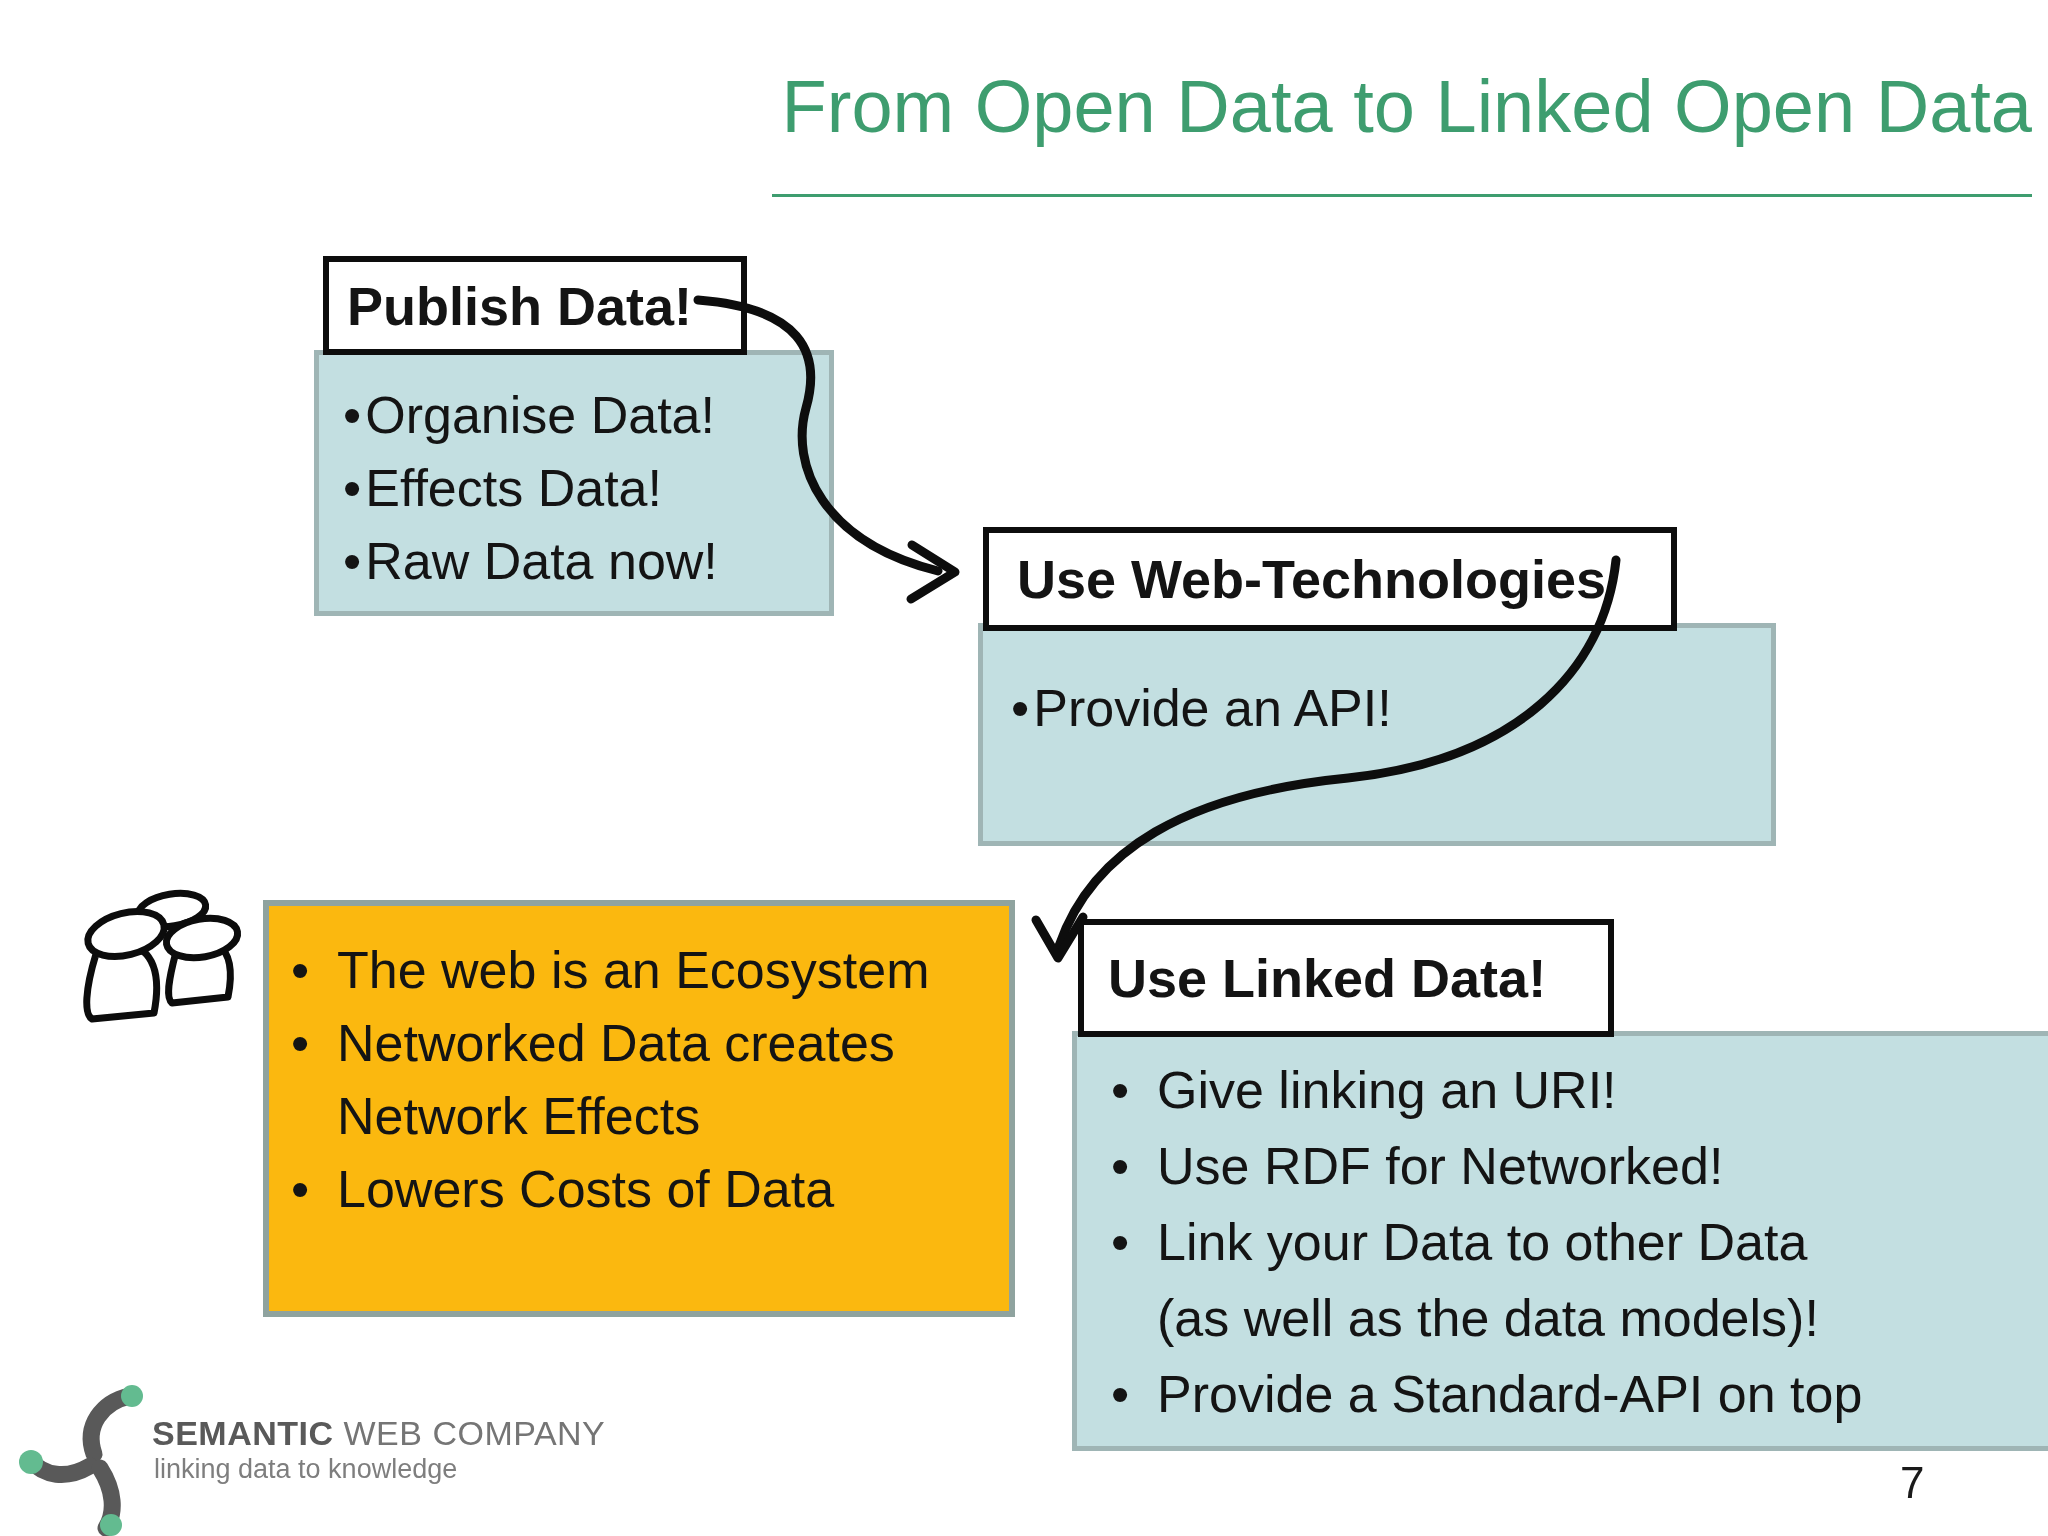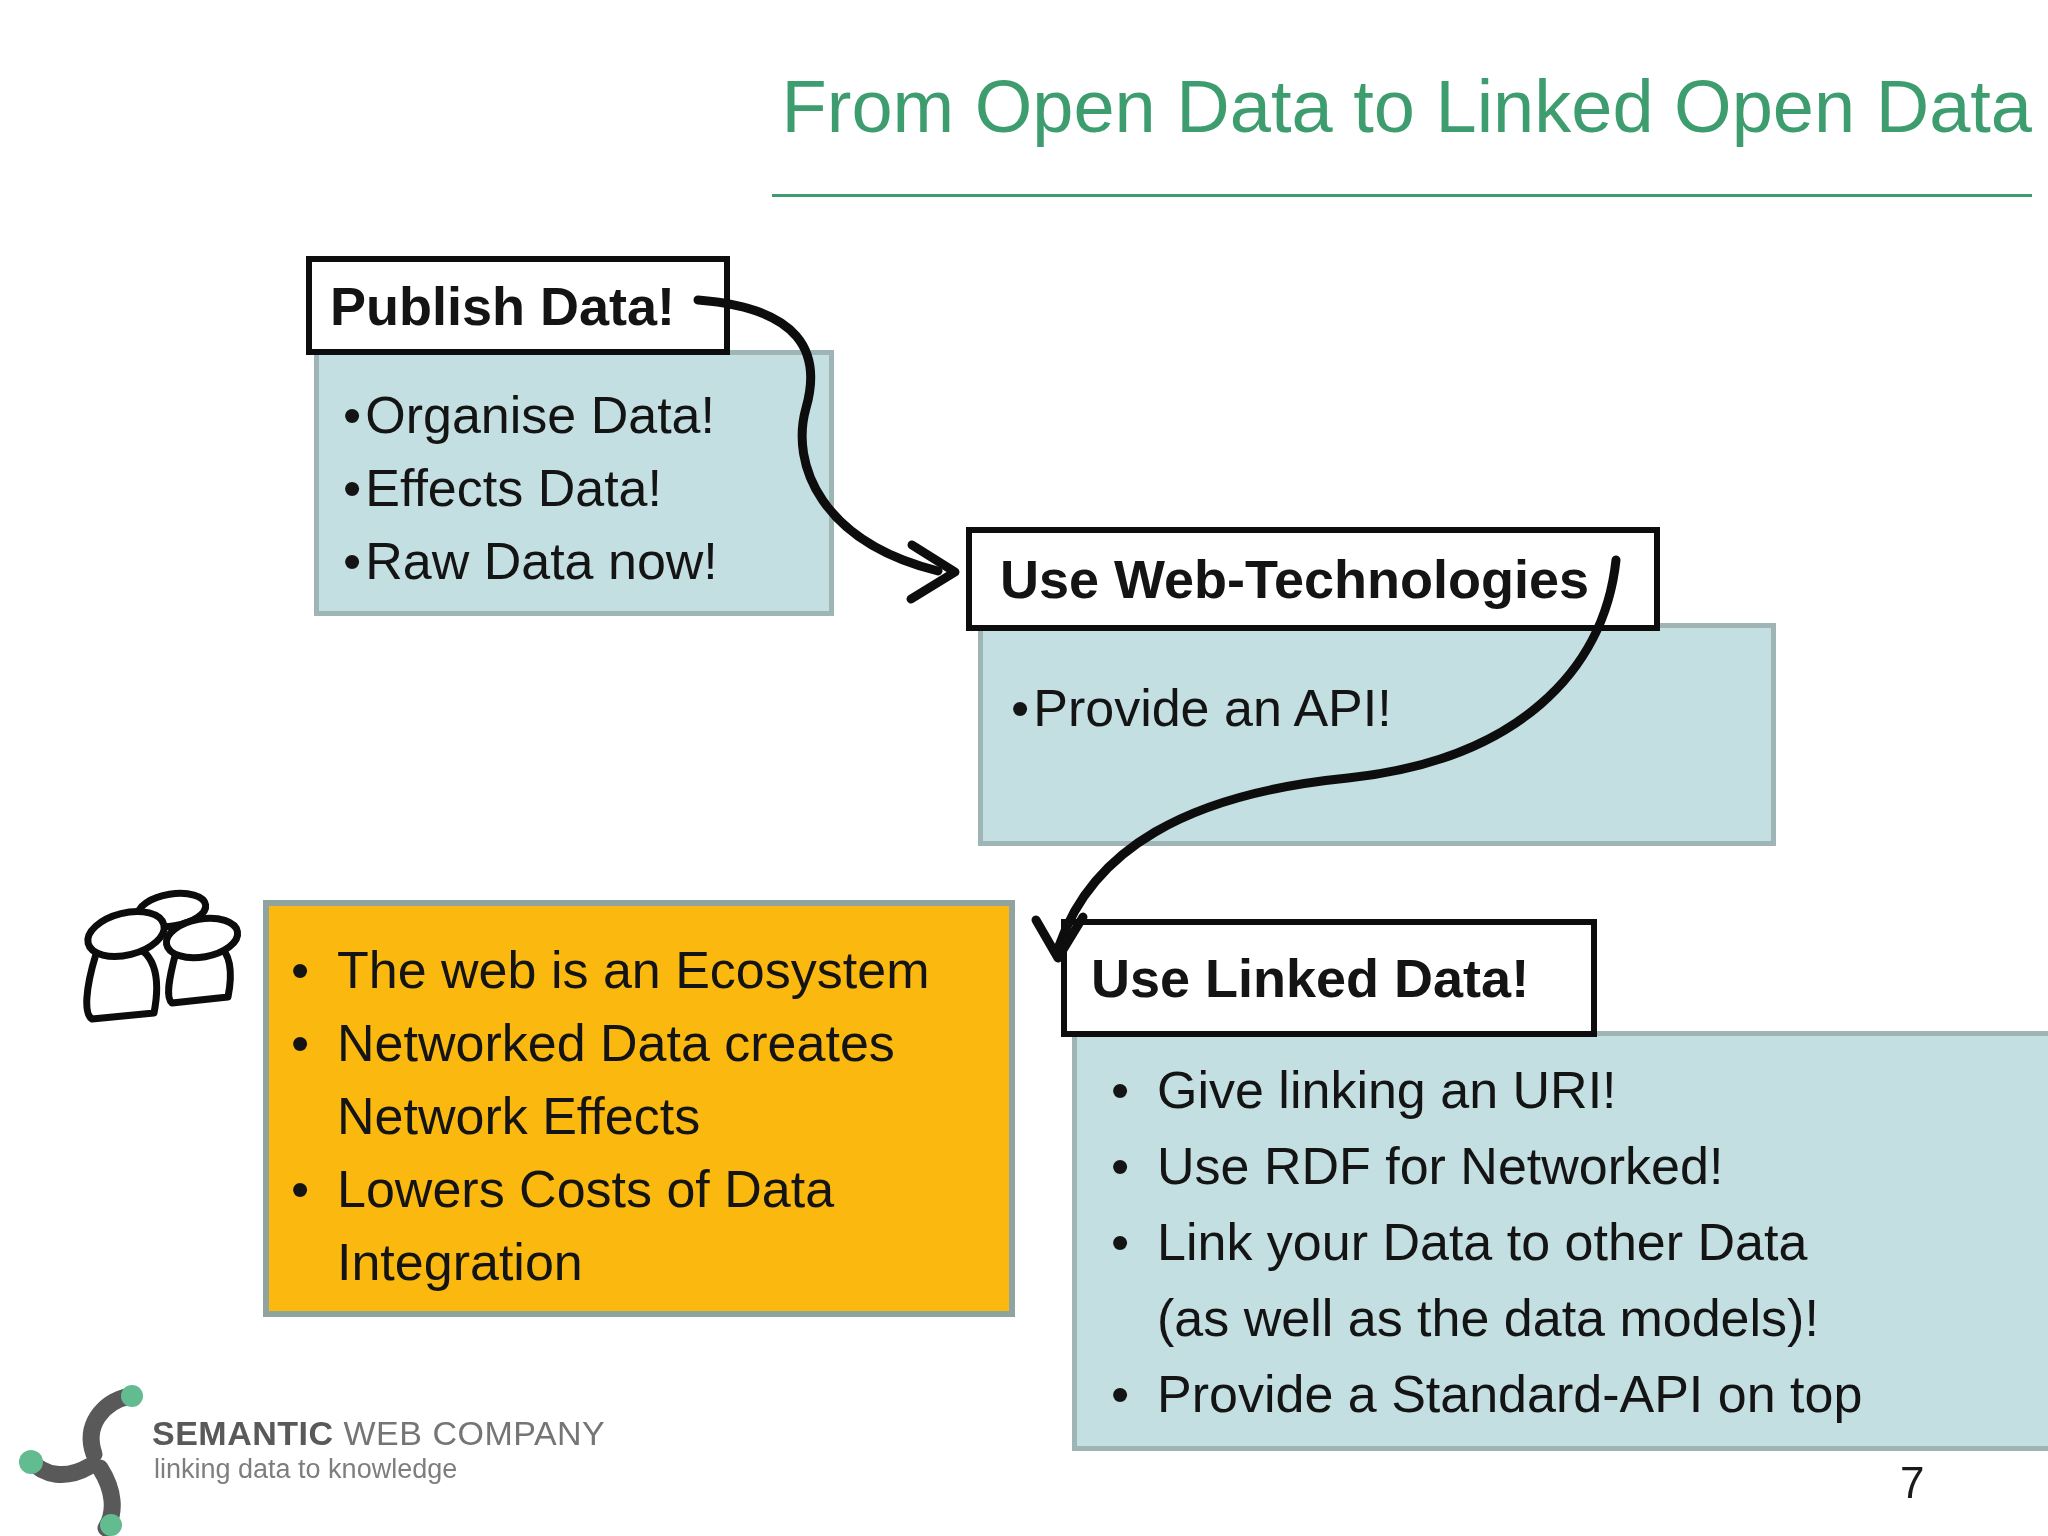--- a/index.html
+++ b/index.html
@@ -23,21 +23,21 @@
     font-size:74px;line-height:1.1;font-weight:400;color:var(--title-green);
     letter-spacing:0px;
   }
   .title-rule{
     position:absolute;left:772px;top:194px;width:1260px;height:3px;
     background:var(--title-green);
   }
   .label-box{
     position:absolute;background:#ffffff;border:6px solid #0d0d0d;
     display:flex;align-items:center;z-index:3;
-    font-weight:bold;font-size:54px;white-space:nowrap;
+    font-weight:bold;font-size:54px;white-space:nowrap;margin-left:17px;
   }
   .label-publish{left:306px;top:256px;width:394px;height:87px;padding-left:18px;}
   .label-webtech{left:966px;top:527px;width:654px;height:92px;padding-left:28px;}
   .label-linked {left:1061px;top:919px;width:500px;height:106px;padding-left:24px;}
   .fill-box{position:absolute;z-index:1;font-size:52px;}
   .blue{
     background:var(--box-blue-fill);border:5px solid var(--box-blue-border);
   }
   .blue-1{left:314px;top:350px;width:486px;height:232px;padding:24px 0 0 24px;line-height:73px;}
   .blue-2{left:978px;top:623px;width:760px;height:163px;padding:50px 0 0 28px;line-height:60px;}
@@ -140,21 +140,20 @@
       <div class="bline">
         <span class="bdot"></span>
         <span class="btext">Network Effects</span>
       </div>
       <div class="bline">
         <span class="bdot">•</span>
         <span class="btext">Lowers Costs of Data</span>
       </div>
       <div class="bline">
         <span class="bdot"></span>
-        <span class="btext">Integration</span>
       </div>
     </div>
 
   <svg class="doodle" width="175" height="155" viewBox="0 0 175 155">
     <g fill="#ffffff" stroke="#0c0c0c" stroke-width="7" stroke-linejoin="round" stroke-linecap="round">
       <ellipse cx="92" cy="24" rx="34" ry="16" transform="rotate(-9 92 24)"></ellipse>
       <path d="M 96 66 C 88 96 86 112 92 117 L 148 111 C 153 86 151 68 138 58 Z"></path>
       <ellipse cx="122" cy="52" rx="36" ry="19" transform="rotate(-10 122 52)"></ellipse>
       <path d="M 16 68 C 5 104 4 128 12 133 L 74 127 C 80 96 76 76 63 65 Z"></path>
       <ellipse cx="46" cy="48" rx="39" ry="21" transform="rotate(-14 46 48)"></ellipse>

